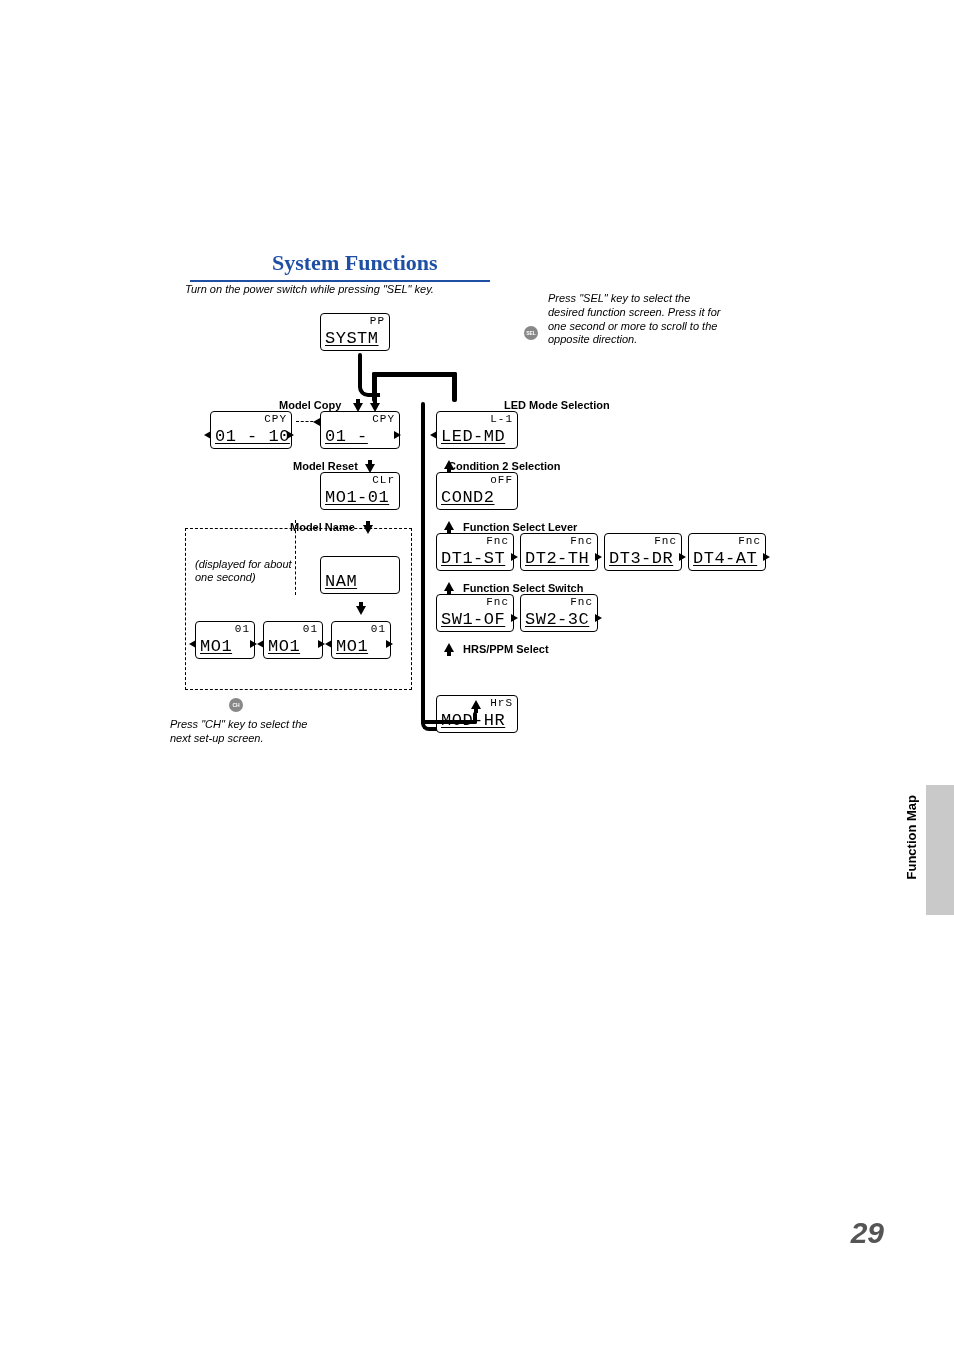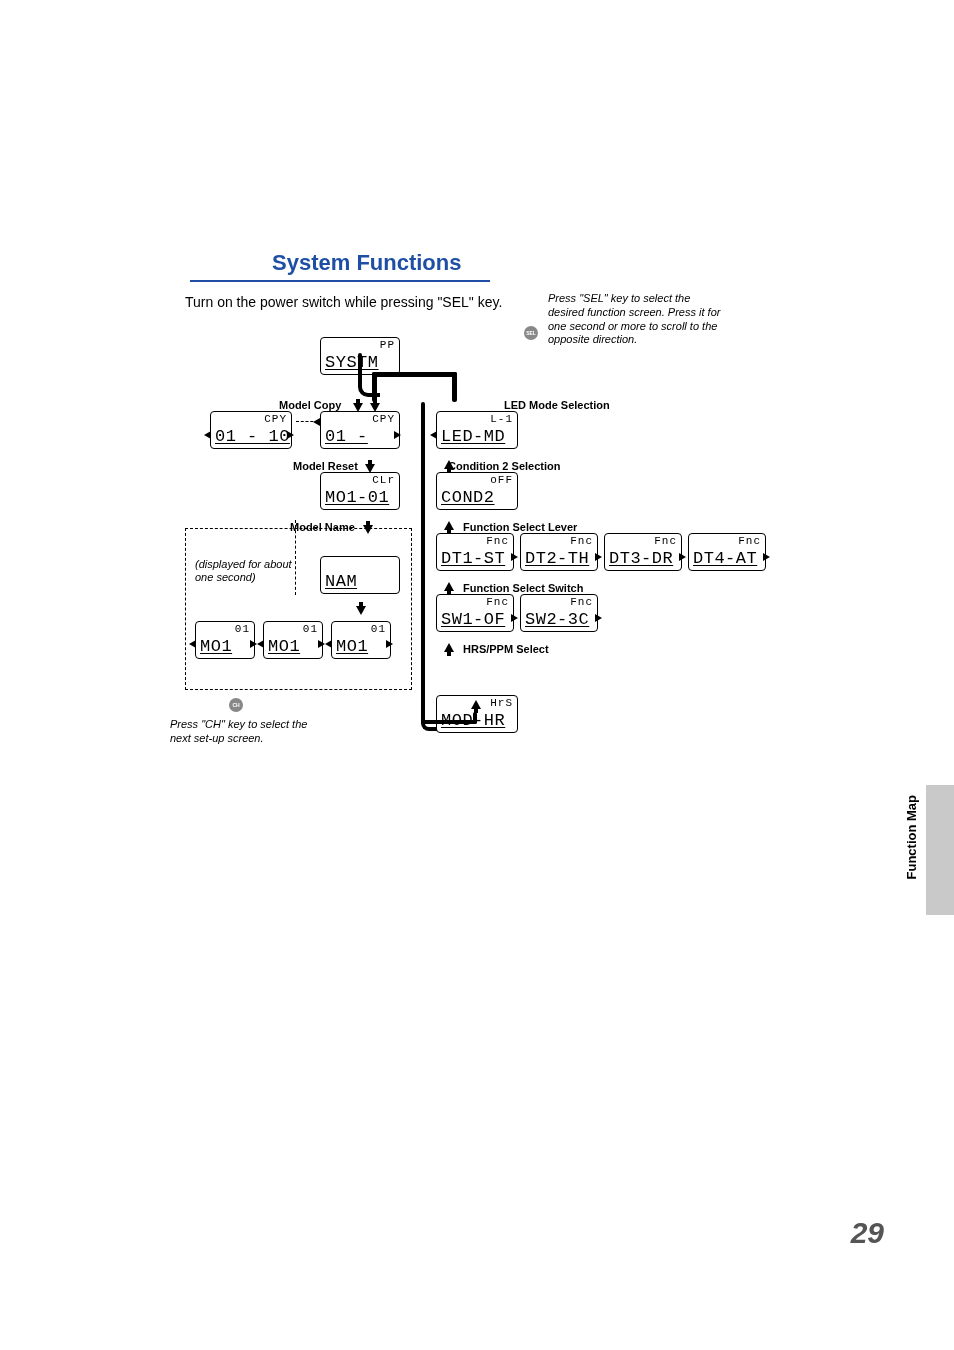--- a/index.html
+++ b/index.html
@@ -16,34 +16,36 @@
     width: 954px;
     height: 1350px;
   }
   .title {
     position: absolute;
     left: 272px;
     top: 250px;
     font-size: 22px;
     font-weight: bold;
     color: #1e4fa5;
+    font-family: Liberation Serif, serif;
   }
   .title-underline {
     position: absolute;
     left: 190px;
     top: 280px;
     width: 300px;
     height: 2px;
     background: #1e4fa5;
   }
   .note-top {
     position: absolute;
     left: 185px;
-    top: 294px;
-    font-size: 14px;
+    top: 283px;
+    font-size: 11px;
+    font-style: italic;
   }
   .note-sel {
     position: absolute;
     left: 548px;
     top: 292px;
     width: 180px;
     font-size: 11px;
     font-style: italic;
     line-height: 1.25;
   }
@@ -219,21 +221,21 @@
 
 <div class="title">System Functions</div>
 <div class="title-underline"></div>
 
 <div class="note-top">Turn on the power switch while pressing "SEL" key.</div>
 <div class="sel-dot">
       <span>SEL</span>
     </div>
 <div class="note-sel">Press "SEL" key to select the desired function screen. Press it for one second or more to scroll to the opposite direction.</div>
 
-<div class="lcd" style="left:320px; top:313px; width:80px; height:38px;margin-top:24px;">
+<div class="lcd" style="left:320px; top:313px; width:70px; height:38px;">
   <div class="lcd-top">PP</div>
   <div class="lcd-main">SYSTM</div>
 </div>
 
 <div class="thick-line" style="left:358px; top:353px; width:4px; height:24px;"></div>
 
 <div class="thick-line" style="left:372px; top:372px; width:85px; height:5px;"></div>
 <div class="thick-line" style="left:452px; top:372px; width:5px; height:30px;"></div>
 <div class="thick-line" style="left:372px; top:372px; width:5px; height:30px;"></div>
 

